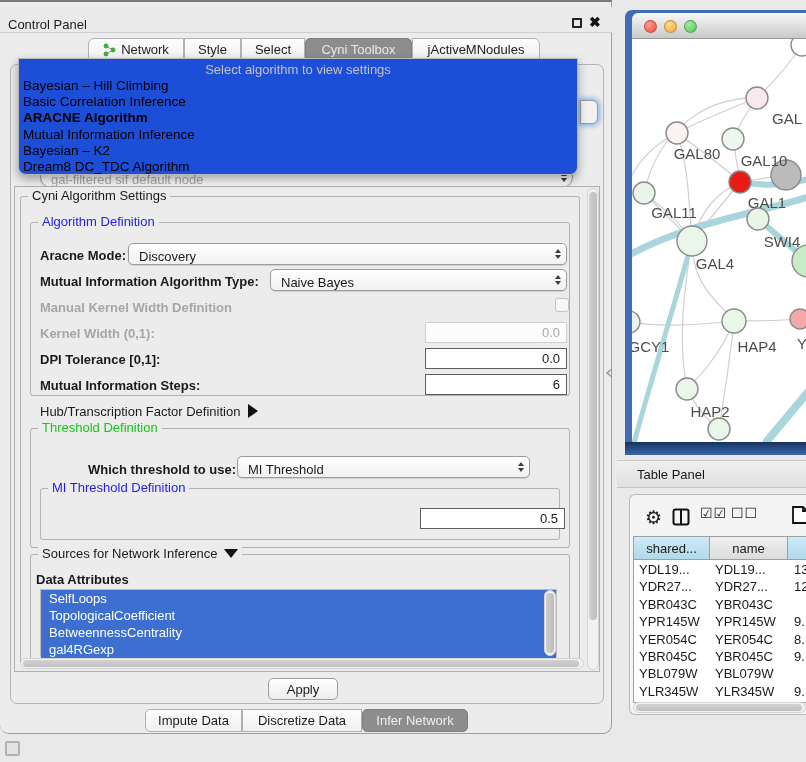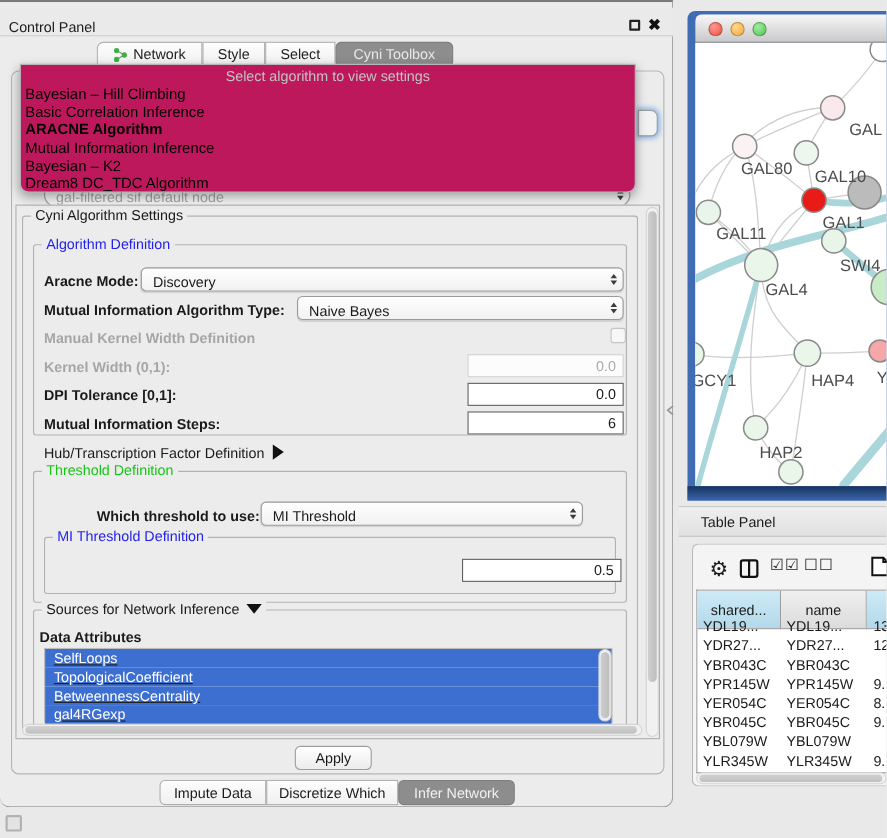--- a/index.html
+++ b/index.html
@@ -51,21 +51,21 @@
   .field.dis { background:#fcfcfc; border:1px solid #cfcfcf; color:#ababab; }
   .checkbox { position:absolute; width:14px; height:14px; background:#f7f7f7; border:1px solid #c4c4c4; border-radius:3px; }
 
   
   .sbv { position:absolute; background:#f1f1f1; border:1px solid #d4d4d4; border-radius:6px; }
   .sbv .thumb { position:absolute; left:1px; right:1px; background:linear-gradient(90deg,#cfcfcf,#bdbdbd); border-radius:6px; }
   .sbh { position:absolute; background:#f1f1f1; border:1px solid #d4d4d4; border-radius:6px; }
   .sbh .thumb { position:absolute; top:1px; bottom:1px; background:linear-gradient(#d2d2d2,#c0c0c0); border-radius:6px; }
 
   
-  #dropdown { left:18px; top:56px; width:560px; height:117px; background:#be185d; border:1px solid #b8b8b8;
+  #dropdown { left:18px; top:56px; width:560px; height:117px; background:#1d4ed8; border:1px solid #b8b8b8;
               border-radius:0 0 8px 8px; box-shadow:0 4px 10px rgba(0,0,0,.35); z-index:50; }
   #dd-ph { text-align:center; color:#c3c3c3; font-size:13px; padding-top:3px; height:19px; }
   .dd-item { height:16.2px; line-height:16.2px; padding-left:4px; font-size:13.5px; color:#000; white-space:nowrap; }
   .dd-item.selbold { font-weight:bold; }
 
   
   .list { position:absolute; background:#fff; border:1px solid #bdbdbd; }
   .li { height:17px; line-height:17px; padding-left:8px; background:#3d6fd1; color:#fff; font-size:13px; white-space:nowrap; }
 
   
@@ -87,21 +87,21 @@
   .nlabel.noc { transform:none; }
 
   
   #tp-titlebar { left:617px; top:460px; width:189px; height:28px; background:linear-gradient(#efefef,#e0e0e0);
                  border-top:1px solid #c9c9c9; border-bottom:1px solid #c2c2c2; }
   #tp-title { left:637px; top:467px; font-size:13px; }
   #tp-panel { left:629px; top:494px; width:177px; height:221px; background:#f4f4f4; border:1px solid #b8b8b8;
               border-right:none; border-radius:6px 0 0 6px; }
   .tb-ico { position:absolute; top:506px; color:#1d1d1d; }
   #tbl { left:633px; top:536px; width:173px; height:167px; background:#fff; border:1px solid #9f9f9f; border-right:none; overflow:hidden; }
-  .th { position:absolute; top:0; height:35px; border-right:1px solid #9f9f9f; border-bottom:1px solid #9f9f9f;
+  .th { position:absolute; top:0; height:23px; border-right:1px solid #9f9f9f; border-bottom:1px solid #9f9f9f;
         display:flex; align-items:center; justify-content:center; font-size:13px; }
   .th.blue { background:linear-gradient(#cdeaf6,#b2d9ea); }
   .th.grayh { background:linear-gradient(#efefef,#dcdcdc); }
   .tr { position:absolute; left:0; width:240px; height:17.4px; display:flex; font-size:13px; }
   .td1 { width:76px; padding-left:5px; line-height:17.4px; white-space:nowrap; overflow:hidden; }
   .td2 { width:78px; padding-left:5px; line-height:17.4px; white-space:nowrap; overflow:hidden; }
   .td3 { width:40px; padding-left:6px; line-height:17.4px; white-space:nowrap; overflow:hidden; }
 
   .sash { left:606px; top:366px; width:7px; height:10px; }
   #grip { left:5px; top:741px; width:15px; height:15px; border:2px solid #b2b2b2; background:#e3e3e3; border-radius:2px; }
@@ -131,20 +131,23 @@
     </div>
     <div class="abs tab" style="left:184px;width:57px;">
       <span>Style</span>
     </div>
     <div class="abs tab" style="left:241px;width:64px;">
       <span>Select</span>
     </div>
     <div class="abs tab sel" style="left:305px;width:107px;">
       <span>Cyni Toolbox</span>
     </div>
+    <div class="abs tab last" style="left:412px;width:128px;">
+      <span>jActiveMNodules</span>
+    </div>
 
     <div id="mainpanel" class="abs"></div>
 
     <div class="combo" style="left:40px;top:164px;width:533px;border-radius:12px;">
       <span class="ctxt gray">gal-filtered sif default node</span>
       <span class="carr">
           <span class="tu"></span>
           <span class="td"></span>
         </span>
     </div>
@@ -216,42 +219,42 @@
     </div>
     <div class="field" style="left:420px;top:506px;width:145px;">0.5</div>
 
     <div class="group" style="left:30px;top:552px;width:540px;height:114px;">
       <span class="gt" style="display:flex;align-items:center;gap:6px;">
         <span>Sources for Network Inference</span>
         <span style="display:inline-block;width:0;height:0;border-left:7px solid transparent;border-right:7px solid transparent;border-top:9px solid #111;"></span>
       </span>
     </div>
     <div class="abs bl" style="left:36px;top:570px;">Data Attributes</div>
-    <div class="list" style="left:40px;top:587px;width:517px;height:68px;text-decoration:underline;">
+    <div class="list" style="left:40px;top:587px;width:517px;height:68px;">
       <div class="li">SelfLoops</div>
       <div class="li">TopologicalCoefficient</div>
       <div class="li">BetweennessCentrality</div>
       <div class="li">gal4RGexp</div>
     </div>
     <div class="sbv" style="left:544px;top:588px;width:12px;height:66px;">
       <div class="thumb" style="top:2px;height:60px;"></div>
     </div>
     <div class="sbh" style="left:20px;top:656px;width:564px;height:11px;z-index:5;">
       <div class="thumb" style="left:2px;width:556px;"></div>
     </div>
 
     <div id="applybtn" class="abs">
       <span>Apply</span>
     </div>
 
     <div class="abs btab first" style="left:145px;width:97px;">
       <span>Impute Data</span>
     </div>
     <div class="abs btab" style="left:242px;width:120px;">
-      <span>Discretize Which</span>
+      <span>Discretize Data</span>
     </div>
     <div class="abs btab sel last" style="left:362px;width:106px;">
       <span>Infer Network</span>
     </div>
 
     <div id="dropdown" class="abs">
       <div id="dd-ph">Select algorithm to view settings</div>
       <div class="dd-item">Bayesian – Hill Climbing</div>
       <div class="dd-item">Basic Correlation Inference</div>
       <div class="dd-item selbold">ARACNE Algorithm</div>

